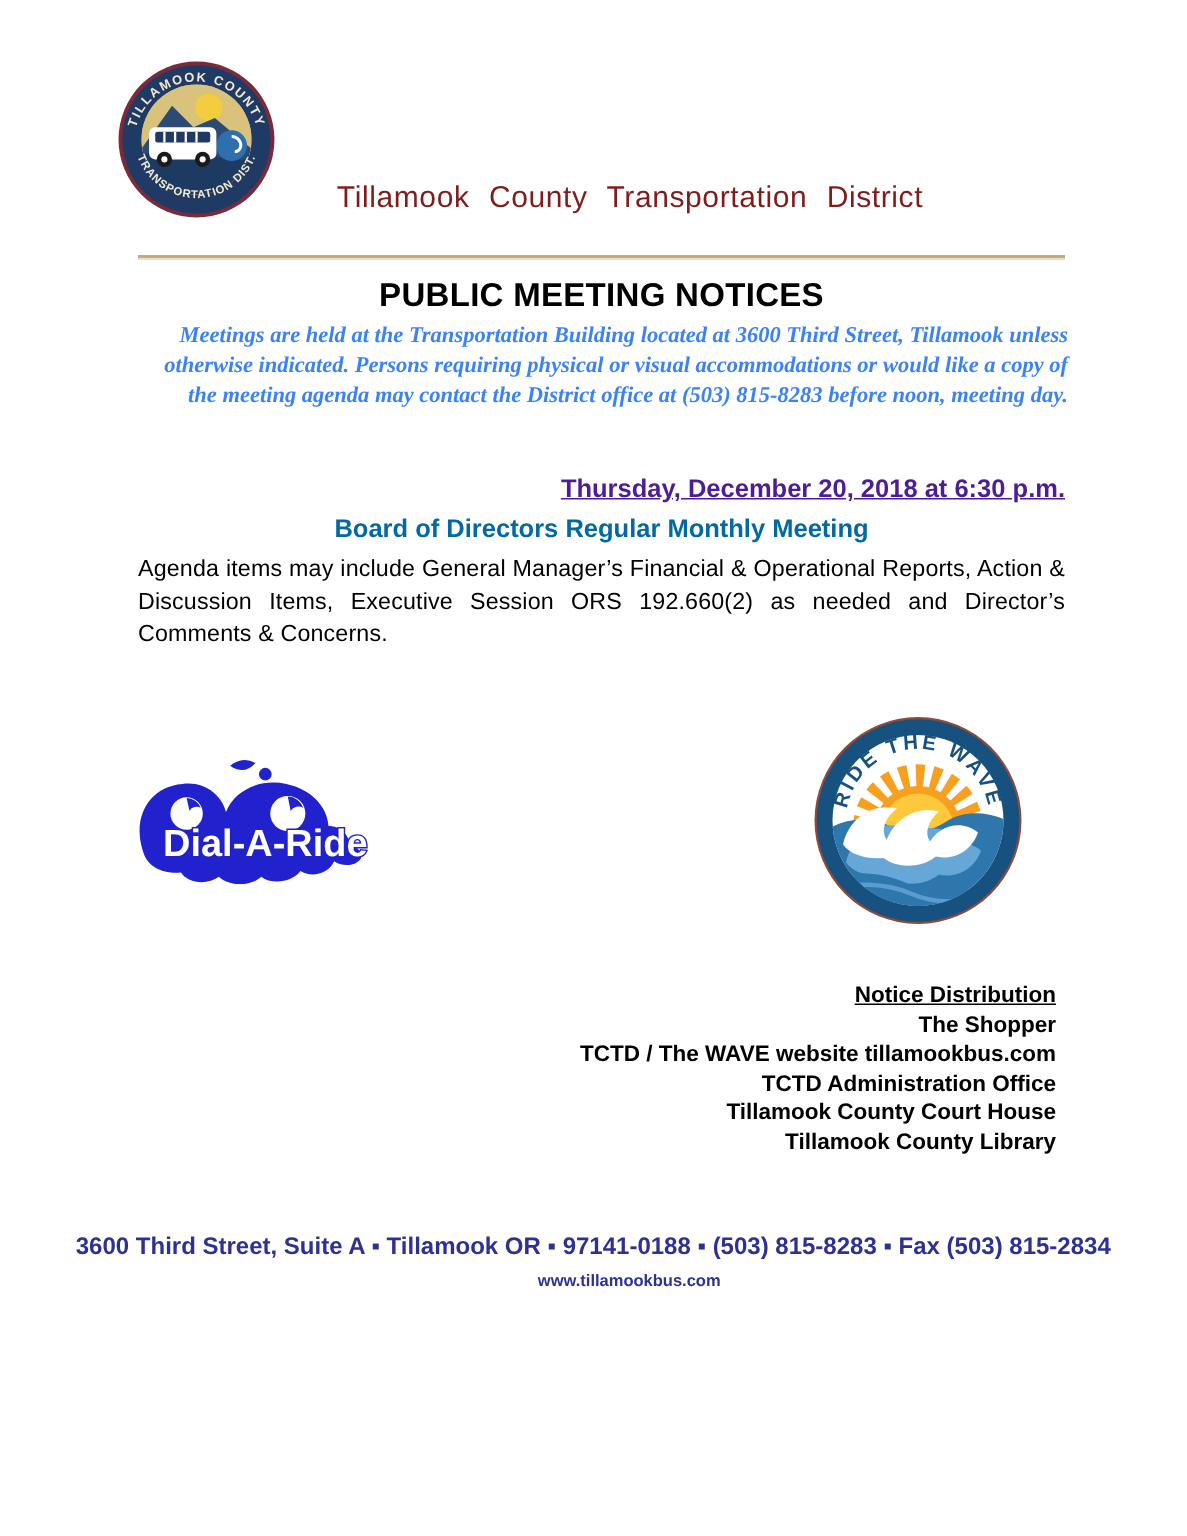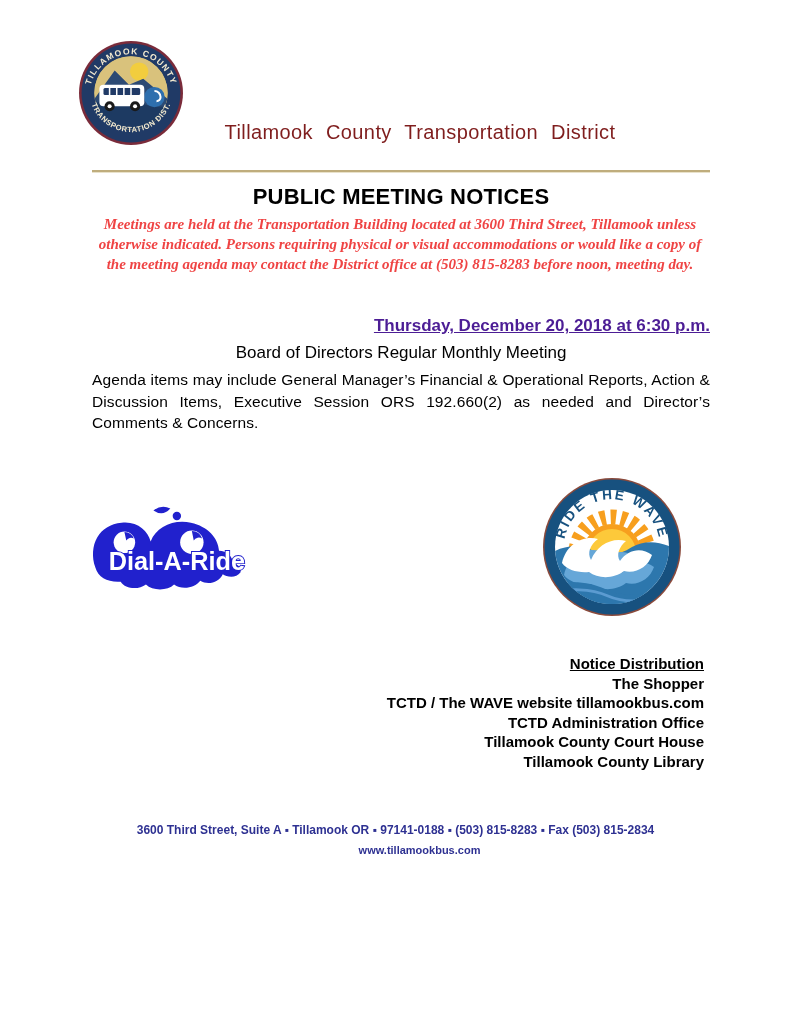--- a/index.html
+++ b/index.html
@@ -31,35 +31,35 @@
 
   
   .notice-title{
     left:92px;top:184px;width:618px;
     text-align:center;
     font-size:22px;font-weight:bold;color:#000;
     letter-spacing:0.2px;
   }
   .notice-intro{
     left:88px;top:214px;width:624px;
-    text-align:center;
+    text-align:right;
     font-family:"Liberation Serif",serif;
     font-style:italic;font-weight:bold;
-    font-size:15px;line-height:20px;color:#ef4444;
+    font-size:15px;line-height:20px;color:#3b82f6;
   }
 
   
   .meeting-datetime{
     left:92px;top:316px;width:618px;
     text-align:right;font-size:17px;font-weight:bold;
     text-decoration:underline;color:#4c1d95;
   }
   .meeting-title{
     left:92px;top:343px;width:618px;
-    text-align:center;font-size:17px;font-weight:normal;color:#000000;
+    text-align:center;font-size:17px;font-weight:bold;color:#0369a1;
   }
   .agenda-text{
     left:92px;top:369px;width:618px;
     text-align:justify;
     font-size:15.5px;line-height:21.5px;color:#000;
     letter-spacing:0.1px;
   }
 
   
   .dial-a-ride{left:86px;top:500px;width:178px;height:94px;}
@@ -73,21 +73,21 @@
     line-height:19.5px;
   }
   .distribution .heading{text-decoration:underline;}
 
   
   .footer{
     left:0;right:0;top:823px;
     text-align:center;
     color:#2e3192;font-weight:bold;
   }
-  .footer .address{font-size:12px;}
+  .footer .address{font-size:16px;}
   .footer .website{font-size:11px;margin-top:7px;padding-left:48px;}
 </style>
 </head>
 <body>
 
 <div class="page">
 
   <div class="abs seal">
     <svg viewBox="0 0 104 104" width="106" height="106">
       <circle cx="52" cy="52" r="51" fill="#7a2b3a"></circle>

